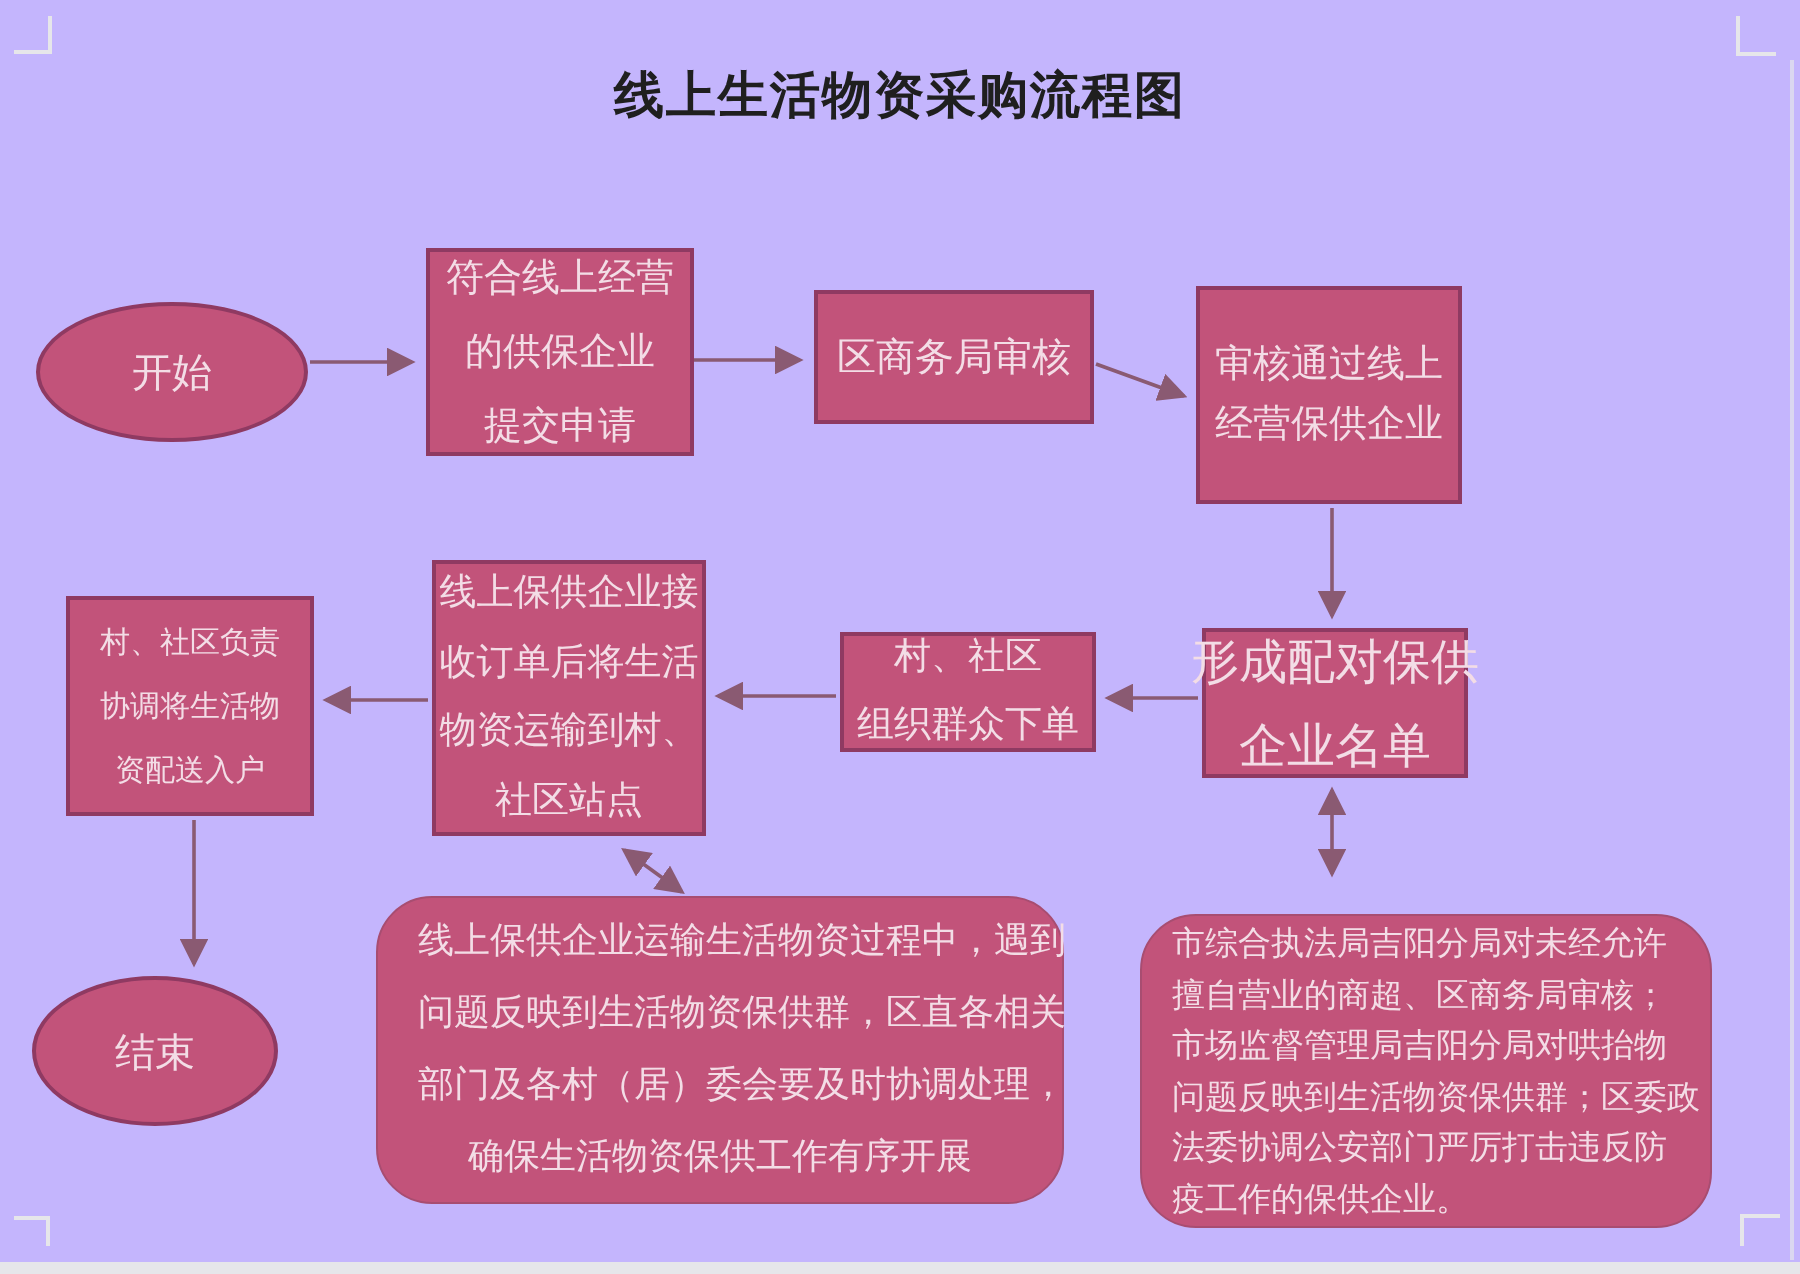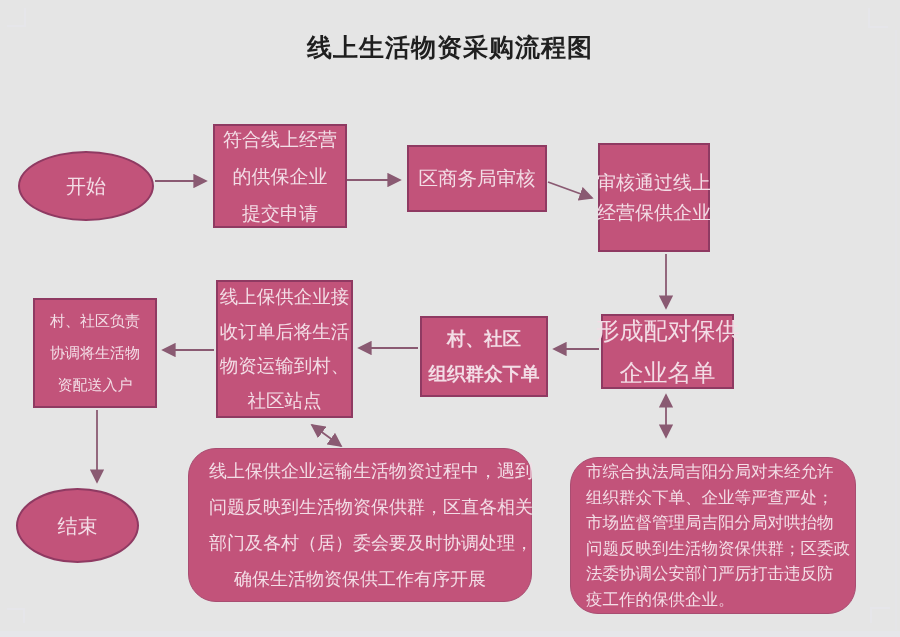--- a/index.html
+++ b/index.html
@@ -1,17 +1,17 @@
 <!DOCTYPE html>
 <html style="--node-fill: #c2537a; --node-border: #8f3a62; --note-border: #a84d71; --node-text: #f3dde6; --arrow: #8a5a72; --title-text: #1f1f1f; --frame: #e6e6ea;"><head>
 <meta charset="utf-8">
 <style>
   html,body{margin:0;padding:0;background:#fff;}
   #canvas{
-    position:relative;width:900px;height:637px;background:#e5e5e5;overflow:hidden;
+    position:relative;width:900px;height:637px;background:#c4b5fd;overflow:hidden;
     font-family:"DejaVu Sans",sans-serif;
   }
   .title{
     position:absolute;left:0;top:31px;width:900px;text-align:center;
     font-size:25px;font-weight:bold;letter-spacing:1px;color:var(--title-text,#1f1f1f);
   }
   .node{
     position:absolute;display:flex;flex-direction:column;align-items:center;justify-content:center;
     background:var(--node-fill,#c2537a);color:var(--node-text,#f3dde6);
     box-sizing:border-box;text-align:center;
@@ -26,23 +26,23 @@
   }
   .note .ln{white-space:nowrap;text-align:left;}
   .note .center{text-align:center;}
   #note-issue{left:188px;top:448px;width:344px;height:154px;padding:10px 20px;font-size:18px;}
   #note-issue .ln{line-height:36px;}
   #note-enforce{left:570px;top:443px;width:286px;height:157px;padding:8px 15px;font-size:16.5px;margin-top:14px;}
   #note-enforce .ln{line-height:25.5px;}
   #n-start{left:18px;top:151px;width:136px;height:70px;font-size:20px;}
   #n-apply{left:213px;top:124px;width:134px;height:104px;font-size:19px;gap:18px;}
   #n-review{left:407px;top:145px;width:140px;height:67px;font-size:19.5px;}
-  #n-approved{left:598px;top:143px;width:112px;height:109px;font-size:19px;gap:11px;}
+  #n-approved{left:598px;top:143px;width:133px;height:109px;font-size:19px;gap:11px;}
   #n-pairing{left:601px;top:314px;width:133px;height:75px;font-size:24px;gap:18px;}
-  #n-order{left:420px;top:316px;width:128px;height:81px;font-size:18.5px;gap:16px;font-weight:bold;}
+  #n-order{left:420px;top:316px;width:128px;height:60px;font-size:18.5px;gap:16px;}
   #n-transport{left:216px;top:280px;width:137px;height:138px;font-size:18.5px;gap:16px;}
   #n-deliver{left:33px;top:298px;width:124px;height:110px;font-size:15px;gap:17px;}
   #n-end{left:16px;top:488px;width:123px;height:75px;font-size:20px;}
   svg.arrows{position:absolute;left:0;top:0;pointer-events:none;}
   svg.arrows line{stroke:var(--arrow,#8a5a72);stroke-width:1.8px;}
   svg.arrows .hd{fill:var(--arrow,#8a5a72);}
   .corner{position:absolute;box-sizing:border-box;border:0 solid var(--frame,#e6e6ea);}
   #c-tl{left:7px;top:8px;width:19px;height:19px;border-right-width:2px;border-bottom-width:2px;}
   #c-tr{left:868px;top:8px;width:20px;height:20px;border-left-width:2px;border-bottom-width:2px;}
   #c-bl{left:7px;top:608px;width:18px;height:15px;border-right-width:2px;border-top-width:2px;}
@@ -130,20 +130,20 @@
 
   <div class="note" id="note-issue">
     <span class="ln">线上保供企业运输生活物资过程中，遇到</span>
     <span class="ln">问题反映到生活物资保供群，区直各相关</span>
     <span class="ln">部门及各村（居）委会要及时协调处理，</span>
     <span class="ln center">确保生活物资保供工作有序开展</span>
   </div>
 
   <div class="note" id="note-enforce">
     <span class="ln">市综合执法局吉阳分局对未经允许</span>
-    <span class="ln">组织群众下单、企业等严查严处；</span>
+    <span class="ln">擅自营业的商超、区商务局审核；</span>
     <span class="ln">市场监督管理局吉阳分局对哄抬物</span>
     <span class="ln">问题反映到生活物资保供群；区委政</span>
     <span class="ln">法委协调公安部门严厉打击违反防</span>
     <span class="ln">疫工作的保供企业。</span>
   </div>
 
 </div>
 
 </body></html>

